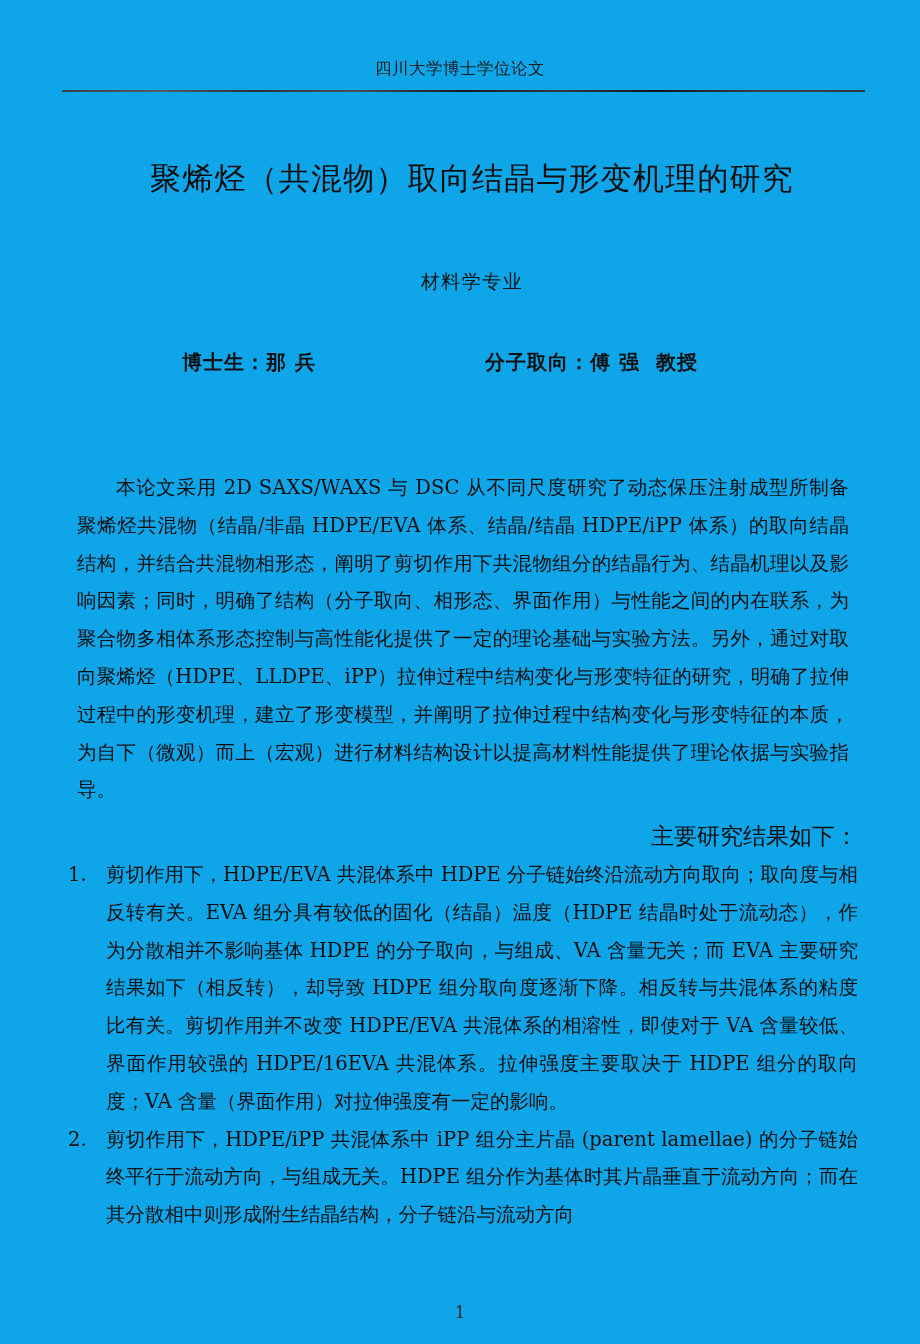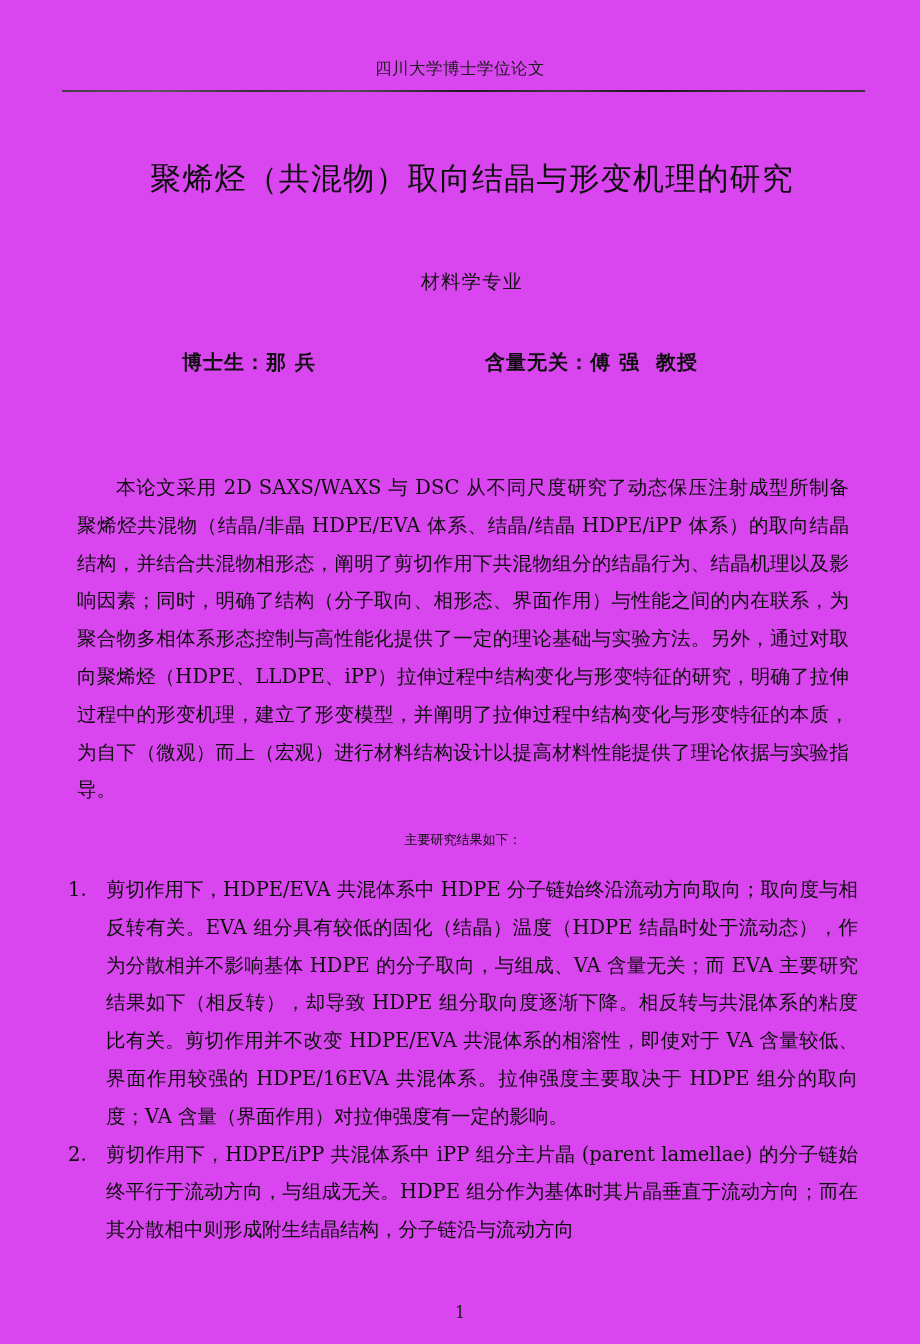--- a/index.html
+++ b/index.html
@@ -9,21 +9,21 @@
     background: #ffffff;
   }
   body {
     font-family: "DejaVu Serif", "Liberation Serif", serif;
     color: #111111;
   }
   .page {
     position: relative;
     width: 920px;
     height: 1344px;
-    background: #d946ef;
+    background: #0ea5e9;
     overflow: hidden;
   }
 
   
   .running-header {
     position: absolute;
     top: 58px;
     left: 0;
     width: 920px;
     text-align: center;
@@ -114,25 +114,25 @@
     line-height: 37.8px;
     text-align: justify;
     text-align-last: left;
     text-justify: inter-ideograph;
     text-indent: 2em;
     color: #0e0e0e;
     margin: 9px;
     letter-spacing: 0.1px;
   }
   .lead-in {
-    font-size: 13px;
-    line-height: 37.8px;
-    margin: 12px;
-    color: #0e0e0e;
-    text-align: center;
+    font-size: 23px;
+    line-height: 37.8px;
+    margin: 0;
+    color: #0e0e0e;
+    text-align: right;
   }
   .result-list {
     margin: 0;
     padding: 0;
     list-style: none;
   }
   .result-item {
     position: relative;
     padding-left: 38px;
     font-size: 19.5px;
@@ -173,21 +173,21 @@
   <div class="running-header">四川大学博士学位论文</div>
 
   <div class="header-rule"></div>
 
   <div class="doc-title">聚烯烃（共混物）取向结晶与形变机理的研究</div>
 
   <div class="major-line">材料学专业</div>
 
   <div class="author-row">
     <span class="student">博士生：那 兵</span>
-    <span class="advisor">含量无关：傅 强  教授</span>
+    <span class="advisor">分子取向：傅 强  教授</span>
   </div>
 
   <div class="body-block">
 
     <p class="abstract-para">本论文采用 2D SAXS/WAXS 与 DSC 从不同尺度研究了动态保压注射成型所制备聚烯烃共混物（结晶/非晶 HDPE/EVA 体系、结晶/结晶 HDPE/iPP 体系）的取向结晶结构，并结合共混物相形态，阐明了剪切作用下共混物组分的结晶行为、结晶机理以及影响因素；同时，明确了结构（分子取向、相形态、界面作用）与性能之间的内在联系，为聚合物多相体系形态控制与高性能化提供了一定的理论基础与实验方法。另外，通过对取向聚烯烃（HDPE、LLDPE、iPP）拉伸过程中结构变化与形变特征的研究，明确了拉伸过程中的形变机理，建立了形变模型，并阐明了拉伸过程中结构变化与形变特征的本质，为自下（微观）而上（宏观）进行材料结构设计以提高材料性能提供了理论依据与实验指导。</p>
 
     <p class="lead-in">主要研究结果如下：</p>
 
     <ul class="result-list">
       <li class="result-item">

